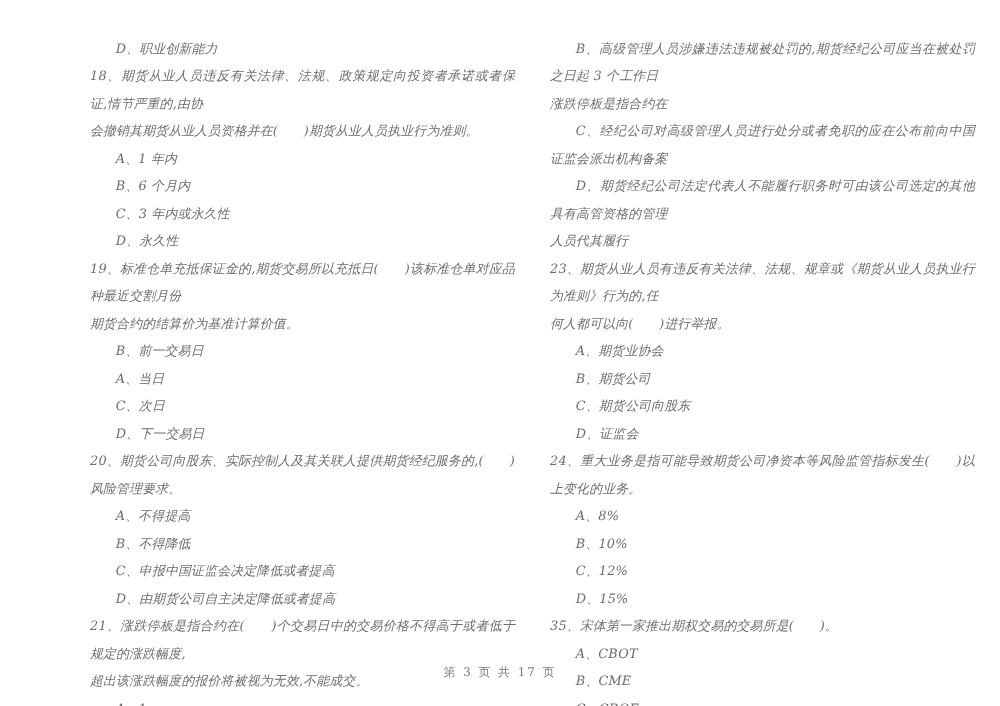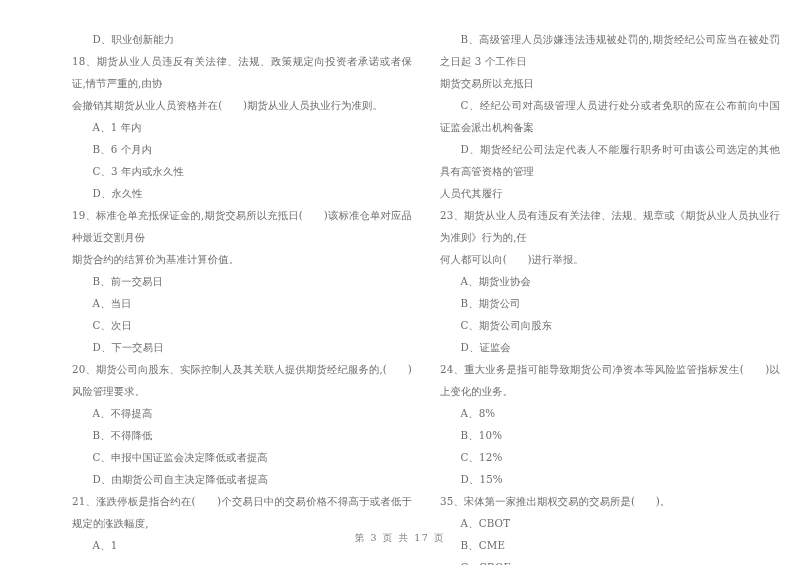--- a/index.html
+++ b/index.html
@@ -38,20 +38,21 @@
 
   .para {
     font-size: 10.3px;
     line-height: 22px;
     text-align: justify;
     text-justify: inter-ideograph;
     margin: 0;
     letter-spacing: 0.15px;
     color: #6d6d6d;
     white-space: pre-wrap;
+    font-style: italic;
   }
   .q-stem {
     text-indent: 0;
   }
   .opt {
     text-indent: 2em;
   }
   .hang {
     
     text-indent: 0;
@@ -89,26 +90,27 @@
         <p class="para opt">B、前一交易日</p>
         <p class="para opt">A、当日</p>
         <p class="para opt">C、次日</p>
         <p class="para opt">D、下一交易日</p>
         <p class="para q-stem">20、期货公司向股东、实际控制人及其关联人提供期货经纪服务的,(      )风险管理要求。</p>
         <p class="para opt">A、不得提高</p>
         <p class="para opt">B、不得降低</p>
         <p class="para opt">C、申报中国证监会决定降低或者提高</p>
         <p class="para opt">D、由期货公司自主决定降低或者提高</p>
         <p class="para q-stem">21、涨跌停板是指合约在(      )个交易日中的交易价格不得高于或者低于规定的涨跌幅度,</p>
+        <p class="para hang">超出该涨跌幅度的报价将被视为无效,不能成交。</p>
         <p class="para opt">A、1</p>
       </div>
 
     <div class="col col-right" id="right-col">
         <p class="para opt">B、高级管理人员涉嫌违法违规被处罚的,期货经纪公司应当在被处罚之日起 3 个工作日</p>
-        <p class="para hang">期货交易所以充抵日</p>
+        <p class="para hang">涨跌停板是指合约在</p>
         <p class="para opt">C、经纪公司对高级管理人员进行处分或者免职的应在公布前向中国证监会派出机构备案</p>
         <p class="para opt">D、期货经纪公司法定代表人不能履行职务时可由该公司选定的其他具有高管资格的管理</p>
         <p class="para hang">人员代其履行</p>
         <p class="para q-stem">23、期货从业人员有违反有关法律、法规、规章或《期货从业人员执业行为准则》行为的,任</p>
         <p class="para hang">何人都可以向(      )进行举报。</p>
         <p class="para opt">A、期货业协会</p>
         <p class="para opt">B、期货公司</p>
         <p class="para opt">C、期货公司向股东</p>
         <p class="para opt">D、证监会</p>
         <p class="para q-stem">24、重大业务是指可能导致期货公司净资本等风险监管指标发生(      )以上变化的业务。</p>

